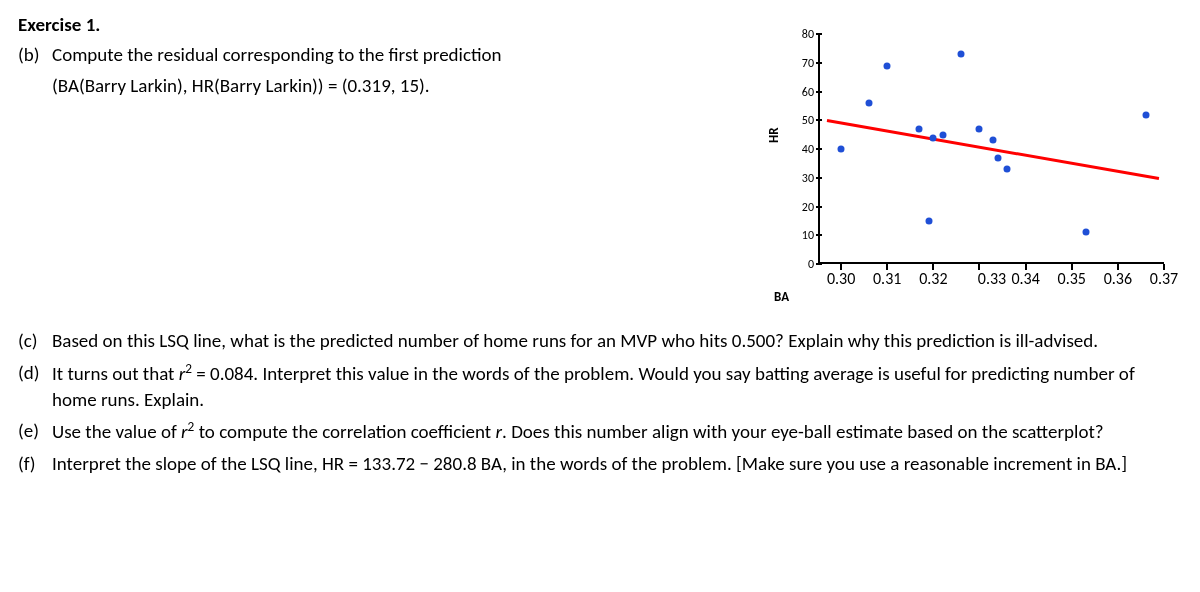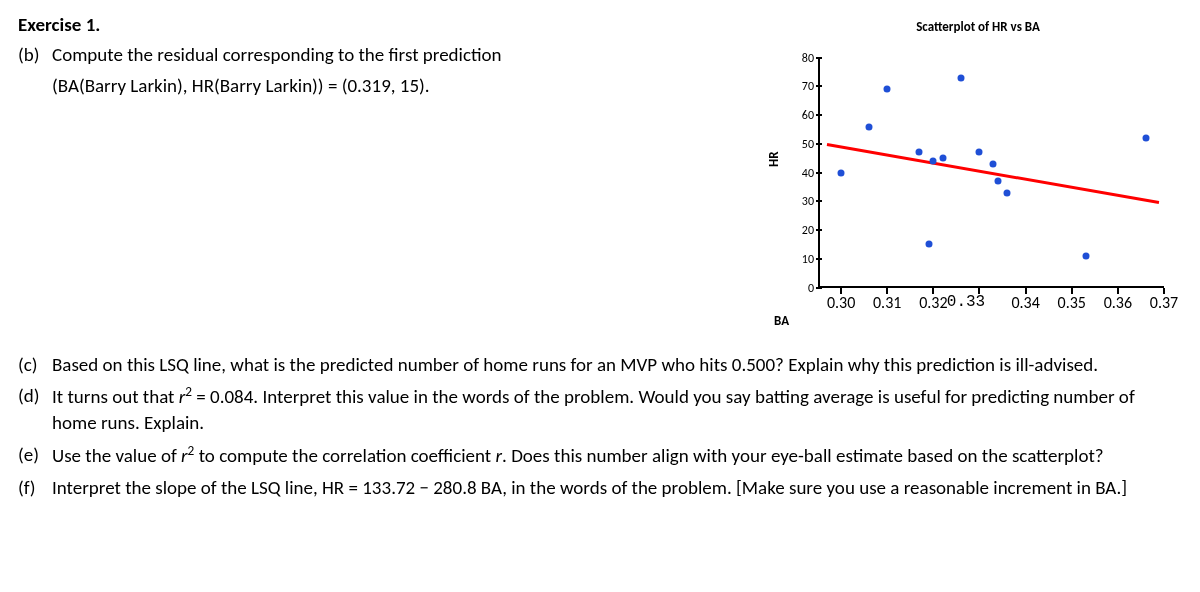--- a/index.html
+++ b/index.html
@@ -82,21 +82,20 @@
     <div class="part">
       <div class="part-label">(b)</div>
       <div class="part-body">
         <div>Compute the residual corresponding to the first prediction</div>
       </div>
     </div>
     <div class="indent-sub">(BA(Barry Larkin),  HR(Barry Larkin)) = (0.319, 15).</div>
   </div>
 
   <div class="chart-col">
-    <div class="chart-title">Scatterplot of HR vs BA</div>
     <div class="chart" id="chart">
       <div class="plot-area"></div>
       <div class="y-label">HR</div>
       <div class="x-label">BA</div>
     <div class="y-tick" style="top: 246px;">0</div>
         <div class="y-mark" style="top: 246px;"></div>
         <div class="y-tick" style="top: 217.25px;">10</div>
         <div class="y-mark" style="top: 217.25px;"></div>
         <div class="y-tick" style="top: 188.5px;">20</div>
         <div class="y-mark" style="top: 188.5px;"></div>
@@ -111,21 +110,21 @@
         <div class="y-tick" style="top: 44.75px;">70</div>
         <div class="y-mark" style="top: 44.75px;"></div>
         <div class="y-tick" style="top: 16px;">80</div>
         <div class="y-mark" style="top: 16px;"></div>
         <div class="x-tick" style="left: 67.0667px;">0.30</div>
         <div class="x-mark" style="left: 67.0667px;"></div>
         <div class="x-tick" style="left: 113.2px;">0.31</div>
         <div class="x-mark" style="left: 113.2px;"></div>
         <div class="x-tick" style="left: 159.333px;">0.32</div>
         <div class="x-mark" style="left: 159.333px;"></div>
-        <div class="x-tick" style="left: 192px; font-family: Liberation Mono, monospace;">0.33</div>
+        <div class="x-tick" style="left: 218px;">0.33</div>
         <div class="x-mark" style="left: 205.467px;"></div>
         <div class="x-tick" style="left: 251.6px;">0.34</div>
         <div class="x-mark" style="left: 251.6px;"></div>
         <div class="x-tick" style="left: 297.733px;">0.35</div>
         <div class="x-mark" style="left: 297.733px;"></div>
         <div class="x-tick" style="left: 343.867px;">0.36</div>
         <div class="x-mark" style="left: 343.867px;"></div>
         <div class="x-tick" style="left: 390px;">0.37</div>
         <div class="x-mark" style="left: 390px;"></div>
         <div class="lsq-line" style="left: 53.2267px; top: 101.323px; width: 337.207px; transform: rotate(9.92584deg);"></div>

